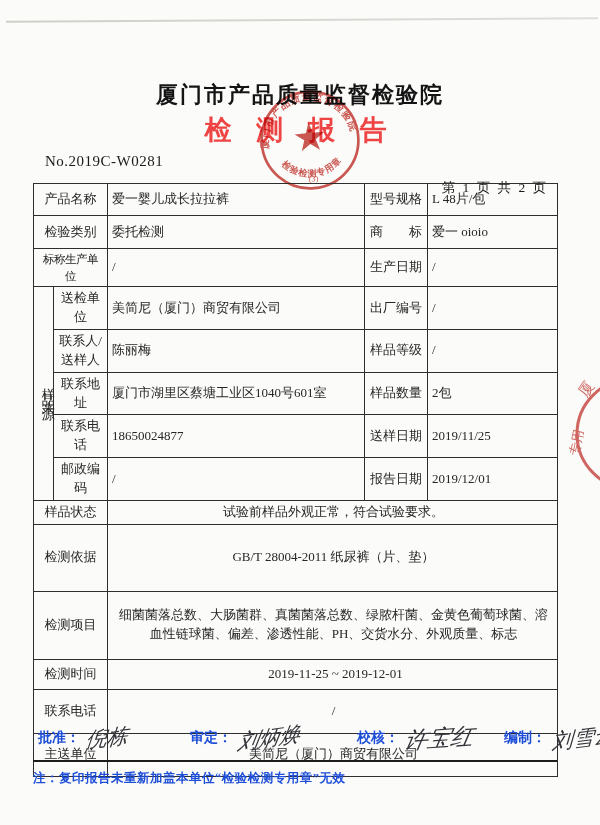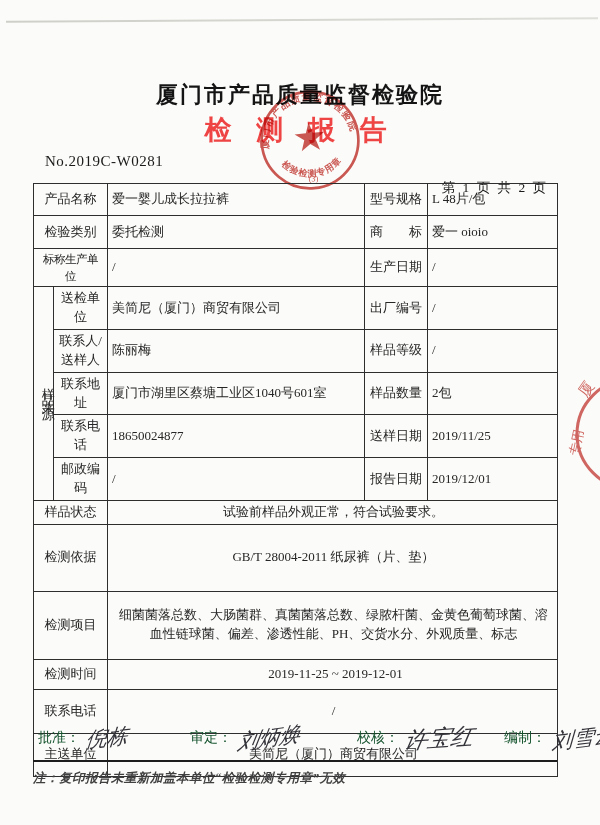--- a/index.html
+++ b/index.html
@@ -51,34 +51,34 @@
     writing-mode:vertical-lr;text-orientation:upright;
     letter-spacing:7px;font-size:13px;display:inline-block;
   }
   td.items{line-height:1.9;}
 
   .signatures{
     position:absolute;left:38px;top:718px;width:524px;height:40px;
     display:flex;align-items:center;
   }
   .sig-block{display:flex;align-items:center;}
-  .sig-label{font-size:14px;font-weight:normal;color:#14532d;white-space:nowrap;}
+  .sig-label{font-size:14px;font-weight:bold;color:#1d4ed8;white-space:nowrap;}
   .sig-name{
     font-size:21px;color:#33333a;font-style:italic;display:inline-block;
     transform:rotate(-6deg) skewX(-12deg);margin-left:6px;white-space:nowrap;
     font-family:"DejaVu Sans",sans-serif;font-weight:500;
   }
   .sig-b1{margin-right:62px;} .sig-b2{margin-right:56px;} .sig-b3{margin-right:30px;}
   .sig-n2{transform:rotate(-8deg) skewX(-18deg);}
   .sig-n3{transform:rotate(-4deg) skewX(-15deg);font-size:23px;}
   .sig-n4{transform:rotate(-7deg) skewX(-10deg);}
 
   .footer-rule{position:absolute;left:33px;top:760px;width:524px;height:2px;background:#1d1d1d;}
   .footer-note{position:absolute;left:33px;top:770px;font-size:12.5px;font-weight:600;
-    letter-spacing:.5px;color:#404040;font-style:italic;}
+    letter-spacing:.5px;color:#1d4ed8;}
 </style>
 </head>
 <body>
 
 <div class="scan-edge"></div>
 
 <div class="header">
   <div class="institute">厦门市产品质量监督检验院</div>
   <div class="report-title">检 测 报 告</div>
   <div class="report-no">No.2019C-W0281</div>

